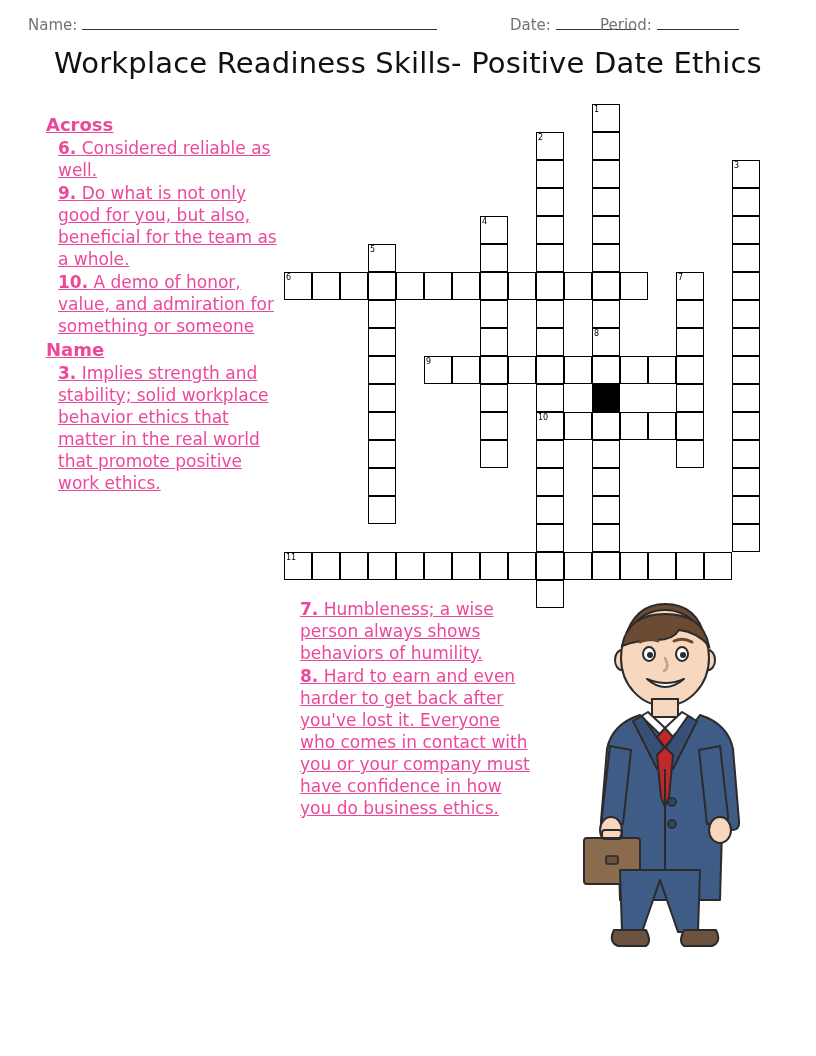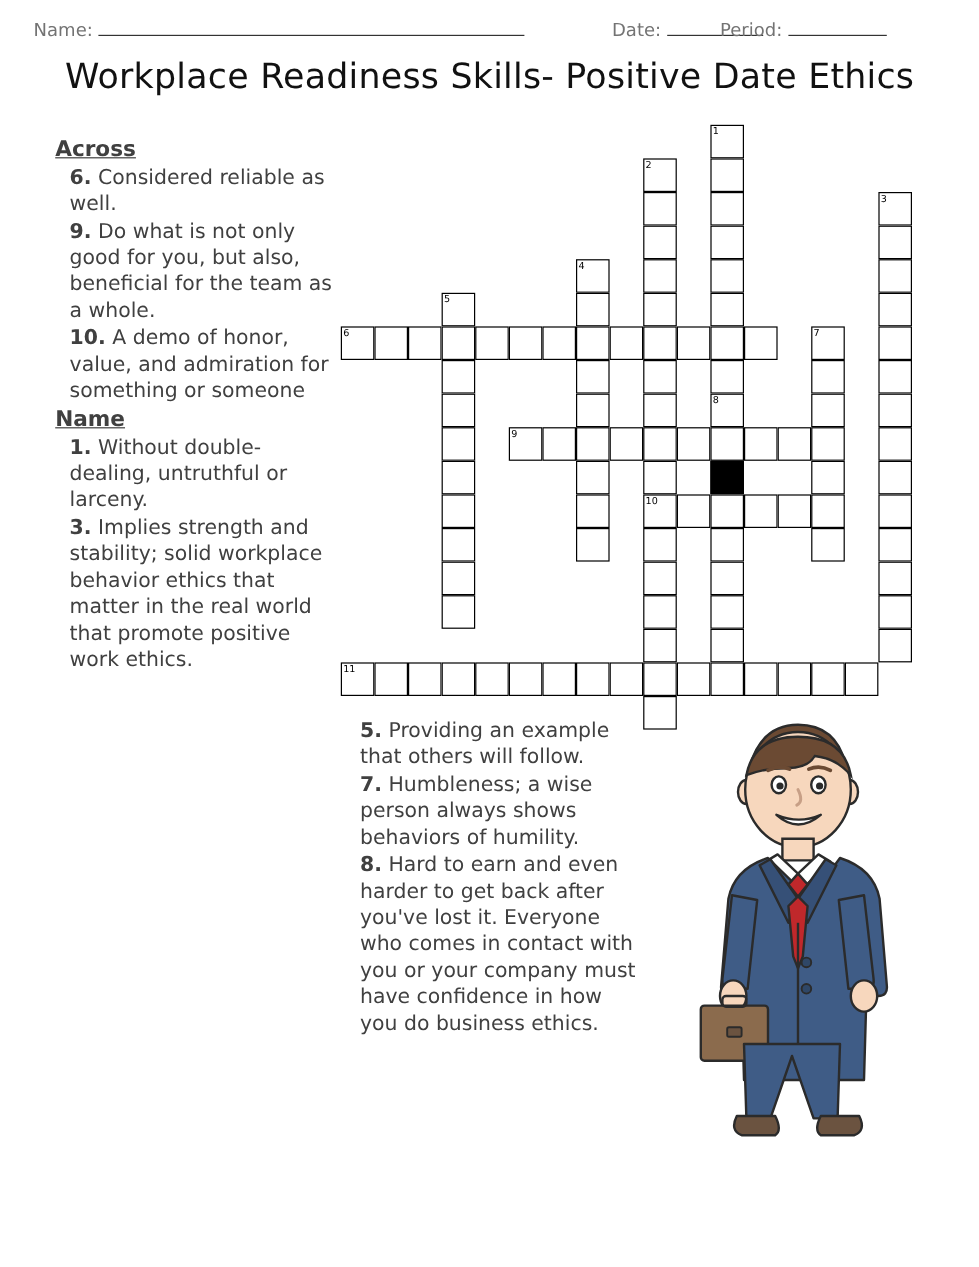--- a/index.html
+++ b/index.html
@@ -54,21 +54,22 @@
     font-weight: normal;
     letter-spacing: .2px;
     color: #111;
   }
 
   
   .clues {
     position: absolute;
     font-size: 17px;
     line-height: 22px;
-    color: #404040;
+    color: #ec4899;
+    text-decoration: underline;
   }
   .col-a { left: 46px;  top: 112px; width: 232px; }
   .col-b { left: 288px; top: 598px; width: 248px; }
 
   .clue-head {
     font-weight: bold;
     text-decoration: underline;
     font-size: 18px;
     margin: 2px 0 1px 0;
     display: block;
@@ -136,26 +137,24 @@
 
 <div class="title">Workplace Readiness Skills- Positive Date Ethics</div>
 
 <div class="clues col-a">
   <span class="clue-head">Across</span>
   <span class="clue"><b>6.</b> <span>Considered reliable as well.</span></span>
   <span class="clue"><b>9.</b> <span>Do what is not only good for you, but also, beneficial for the team as a whole.</span></span>
   <span class="clue"><b>10.</b> <span>A demo of honor, value, and admiration for something or someone</span></span>
 
   <span class="clue-head">Name</span>
-  <span class="clue"><b>1.</b> <span>Without double-dealing, untruthful or larceny.</span></span>
   <span class="clue"><b>3.</b> <span>Implies strength and stability; solid workplace behavior ethics that matter in the real world that promote positive work ethics.</span></span>
 </div>
 
 <div class="clues col-b">
-  <span class="clue"><b>5.</b> <span>Providing an example that others will follow.</span></span>
   <span class="clue"><b>7.</b> <span>Humbleness; a wise person always shows behaviors of humility.</span></span>
   <span class="clue"><b>8.</b> <span>Hard to earn and even harder to get back after you've lost it. Everyone who comes in contact with you or your company must have confidence in how you do business ethics.</span></span>
 </div>
 
 <div id="grid-layer">
     <div class="cell" style="left: 308px; top: 0px;">
       <span class="num">1</span>
     </div>
     <div class="cell" style="left: 308px; top: 28px;"></div>
     <div class="cell" style="left: 252px; top: 28px;">

